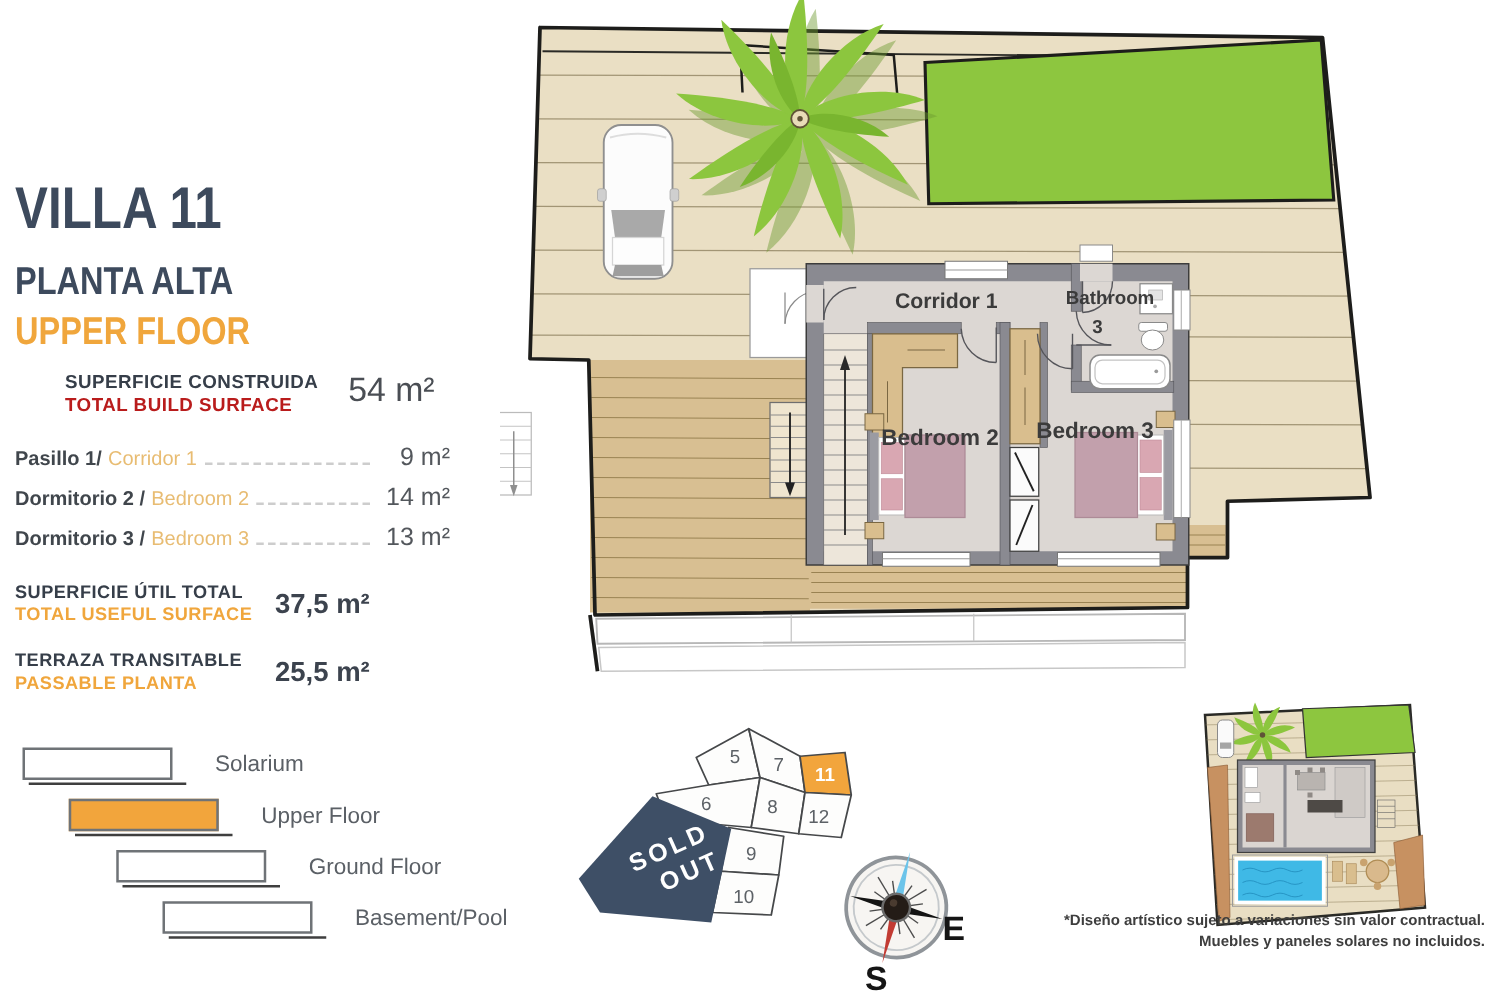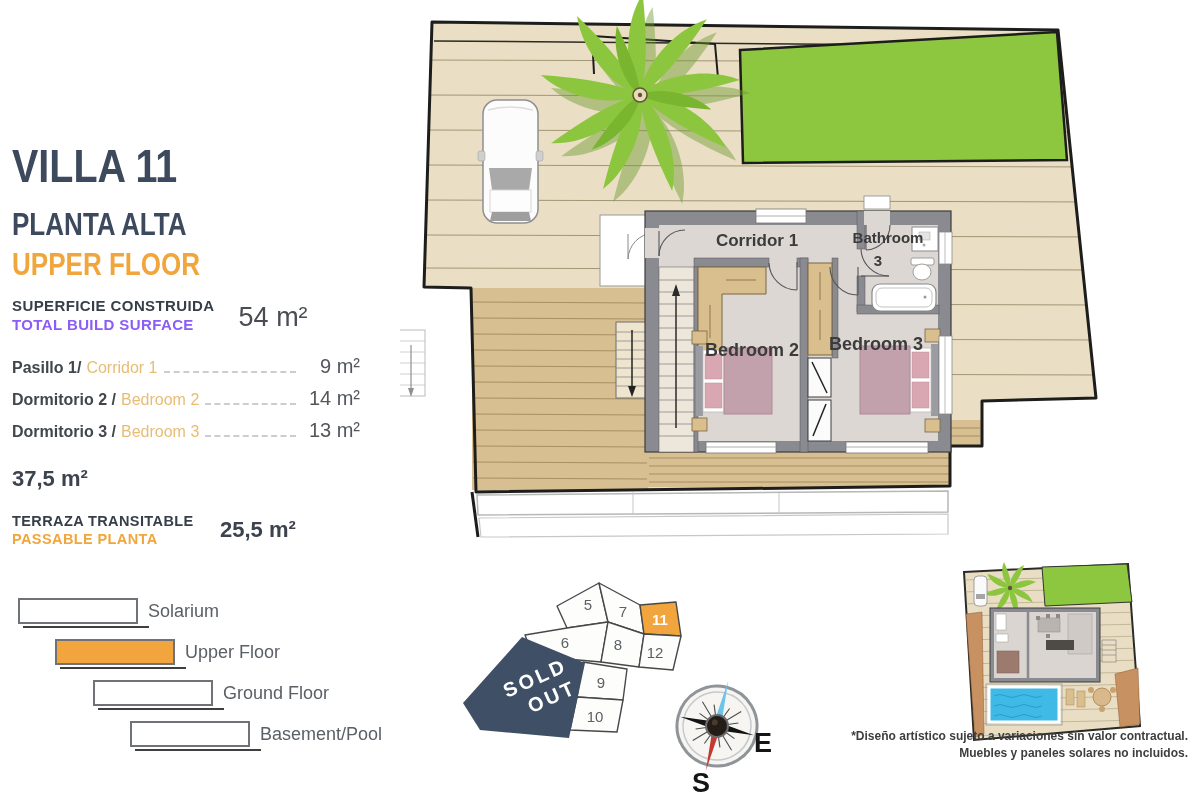--- a/index.html
+++ b/index.html
@@ -7,39 +7,39 @@
         font-family:"Liberation Sans","DejaVu Sans",sans-serif;}
 
   
   .panel{position:absolute;left:12px;top:138px;width:348px;}
   .title{font-size:47px;font-weight:bold;color:#3D4A5D;margin:0;letter-spacing:0px;
          transform:scaleX(.84);transform-origin:left;white-space:nowrap;}
   .sub-es{font-size:31px;font-weight:bold;color:#3D4A5D;margin:14px 0 0 0;
           transform:scaleX(.84);transform-origin:left;white-space:nowrap;}
   .sub-en{font-size:31px;font-weight:bold;color:#F0A63C;margin:4px 0 0 0;
           transform:scaleX(.84);transform-origin:left;white-space:nowrap;}
-  .surface-row{display:flex;align-items:flex-end;margin-top:14px;}
+  .surface-row{display:flex;align-items:flex-start;margin-top:14px;margin-left:40px;}
   .surface-labels div:first-child{font-size:15px;font-weight:bold;color:#363e49;letter-spacing:.4px;}
-  .surface-labels div:last-child{font-size:15px;font-weight:bold;color:#8b5cf6;letter-spacing:.4px;margin-top:2px;}
+  .surface-labels div:last-child{font-size:15px;font-weight:bold;color:#b91c1c;letter-spacing:.4px;margin-top:2px;}
   .surface-value{font-size:27px;color:#4a4e54;margin-left:24px;}
   .rooms{margin-top:22px;}
   .room-row{display:flex;align-items:baseline;margin-bottom:9px;}
   .room-es{font-size:16px;font-weight:600;color:#40464c;white-space:nowrap;}
   .room-en{font-size:16px;color:#E8BC72;margin-left:5px;white-space:nowrap;}
   .leader{flex:1;border-bottom:2px dashed #cdcdcd;margin:0 6px 4px 6px;min-width:20px;}
   .room-val{font-size:20px;color:#53575c;min-width:58px;text-align:right;white-space:nowrap;}
   .total-row{display:flex;align-items:center;margin-top:24px;}
   .total-labels{width:208px;}
   .total-labels div:first-child{font-size:14.5px;font-weight:bold;color:#363e49;letter-spacing:.4px;}
   .total-labels div:last-child{font-size:14.5px;font-weight:bold;color:#F0A63C;letter-spacing:.4px;margin-top:2px;}
   .total-value{font-size:22px;font-weight:bold;color:#3c434e;}
 
   
   .legend{position:absolute;left:18px;top:598px;width:340px;}
-  .legend-row{display:flex;align-items:center;margin-bottom:15px;}
+  .legend-row{display:flex;align-items:center;margin-bottom:15px;gap:24px;}
   .legend-box{width:120px;height:26px;border:2px solid #6f7377;background:#ffffff;
               position:relative;box-sizing:border-box;flex:0 0 auto;}
   .legend-box::after{content:'';position:absolute;left:3px;right:-13px;bottom:-6px;height:2.5px;background:#3f3f3f;}
   .legend-box.orange{background:#F2A53C;}
   .legend-label{font-size:18px;color:#5b6066;margin-left:10px;white-space:nowrap;}
 
   
   .plan-svg{position:absolute;left:400px;top:0px;}
   .plot-svg{position:absolute;left:455px;top:572px;}
   .compass-svg{position:absolute;left:660px;top:664px;}
@@ -84,20 +84,24 @@
       </div>
       <div class="room-row">
         <span class="room-es">Dormitorio 3 /</span>
         <span class="room-en">Bedroom 3</span>
         <span class="leader"></span>
         <span class="room-val">13 m²</span>
       </div>
     </div>
 
     <div class="total-row">
+      <div class="total-labels">
+        <div>SUPERFICIE ÚTIL TOTAL</div>
+        <div>TOTAL USEFUL SURFACE</div>
+      </div>
       <div class="total-value">37,5 m²</div>
     </div>
 
     <div class="total-row" style="margin-top:21px;">
       <div class="total-labels">
         <div>TERRAZA TRANSITABLE</div>
         <div>PASSABLE PLANTA</div>
       </div>
       <div class="total-value">25,5 m²</div>
     </div>

